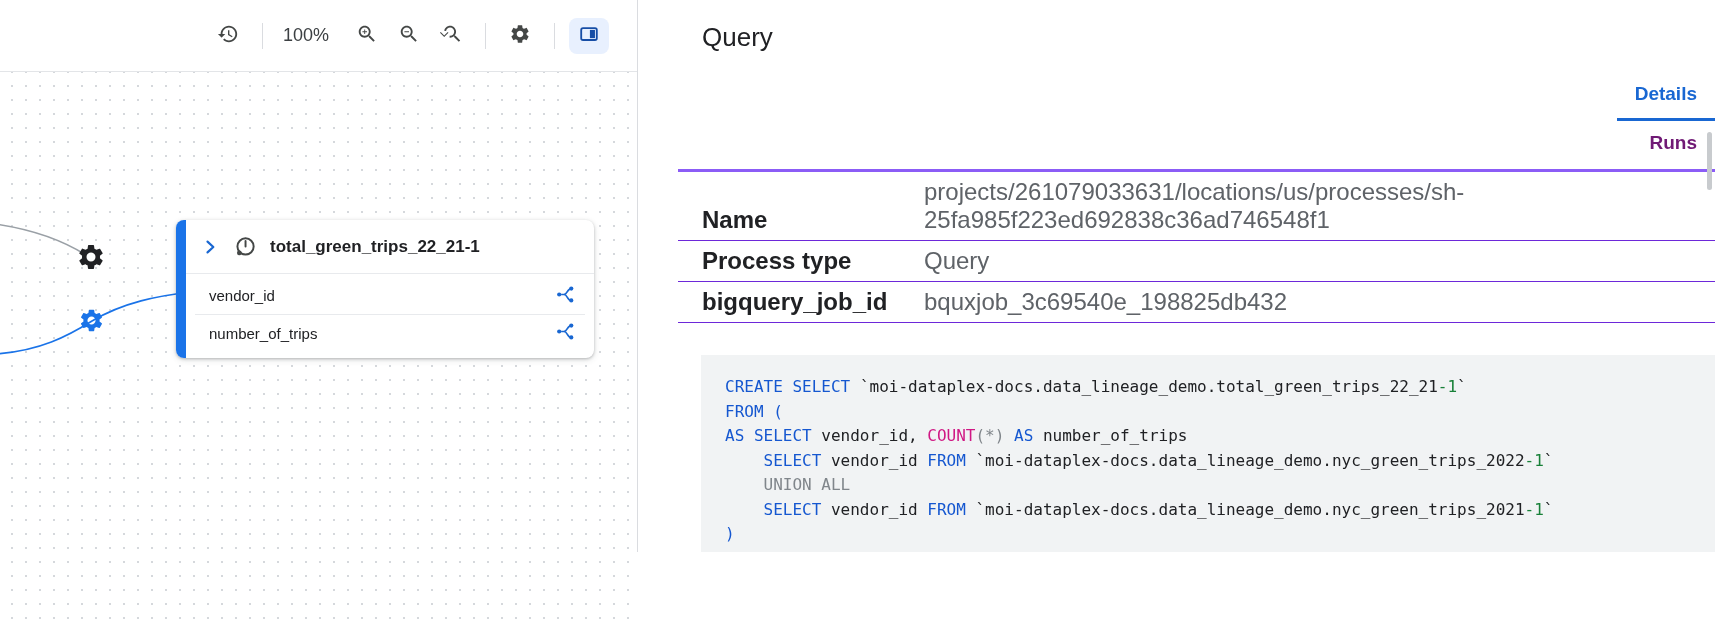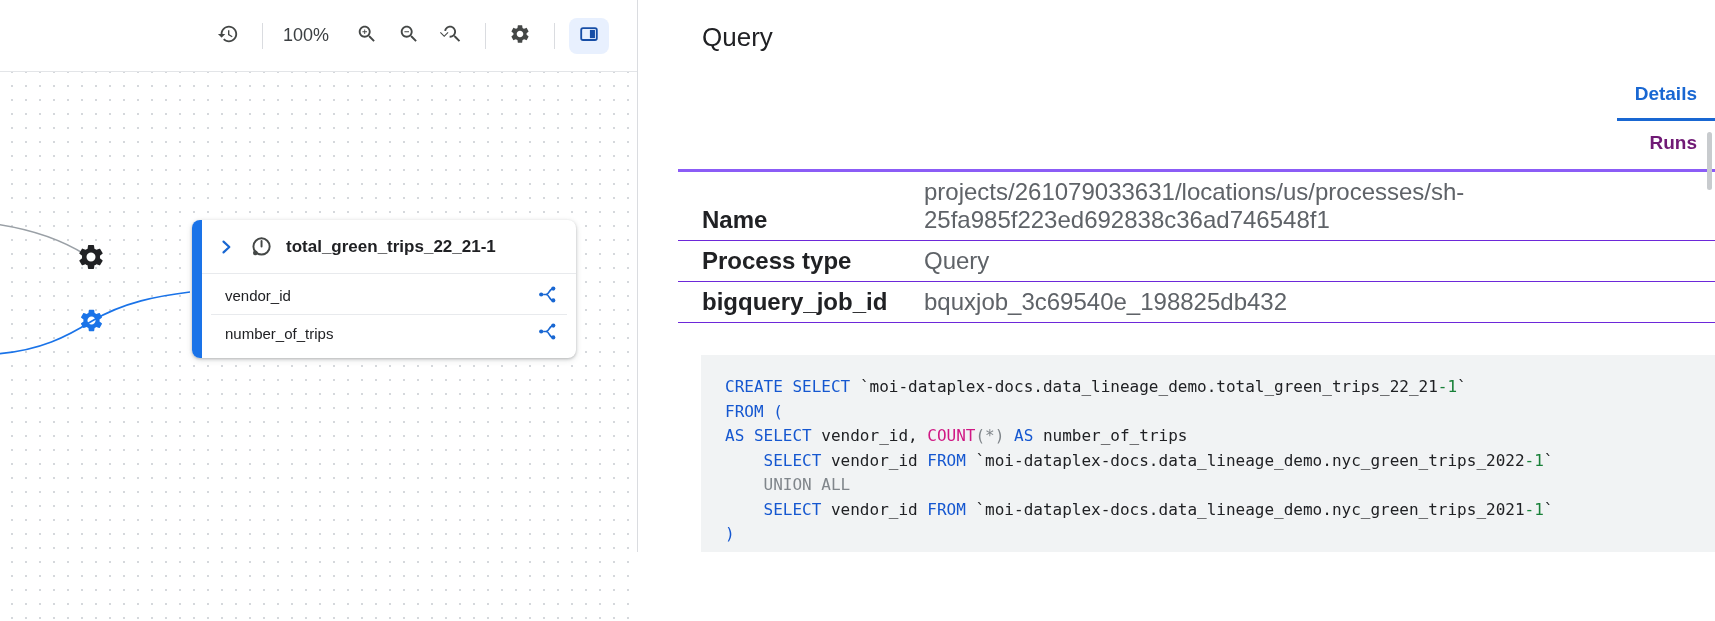--- a/index.html
+++ b/index.html
@@ -24,21 +24,21 @@
   .canvas-body { position:absolute; top:72px; left:0; right:0; bottom:0;
                  background-image:radial-gradient(#d5d8dc 1.1px, transparent 1.3px);
                  background-size:14px 14px; background-position:5px 7px; }
   .edges { position:absolute; left:0; top:0; width:637px; height:549px; }
   .gear-btn { position:absolute; border:none; background:transparent; padding:0; cursor:pointer; }
   .gear-black { left:76px; top:170px; }
   .gear-black svg { width:30px; height:30px; fill:#202124; }
   .gear-blue { left:78px; top:235px; }
   .gear-blue svg { width:27px; height:27px; fill:#1a73e8; }
 
-  .node { position:absolute; left:192px; top:148px; width:384px; background:#fff; border-radius:8px;
+  .node { position:absolute; left:176px; top:148px; width:418px; background:#fff; border-radius:8px;
           box-shadow:0 1px 3px rgba(60,64,67,.3), 0 2px 6px rgba(60,64,67,.15); }
   .node-accent { position:absolute; left:0; top:0; bottom:0; width:10px; background:#1a73e8;
                  border-radius:8px 0 0 8px; }
   .node-inner { margin-left:10px; }
   .node-header { display:flex; align-items:center; gap:12px; height:54px;
                  padding:0 16px 0 14px; border-bottom:1px solid #e8eaed; }
   .node-header .chev svg { width:20px; height:20px; display:block; }
   .node-header .proc svg { width:26px; height:26px; display:block; }
   .node-title { font-size:17px; font-weight:600; color:#202124; white-space:nowrap; }
   .node-rows { padding:3px 9px 7px 9px; }

